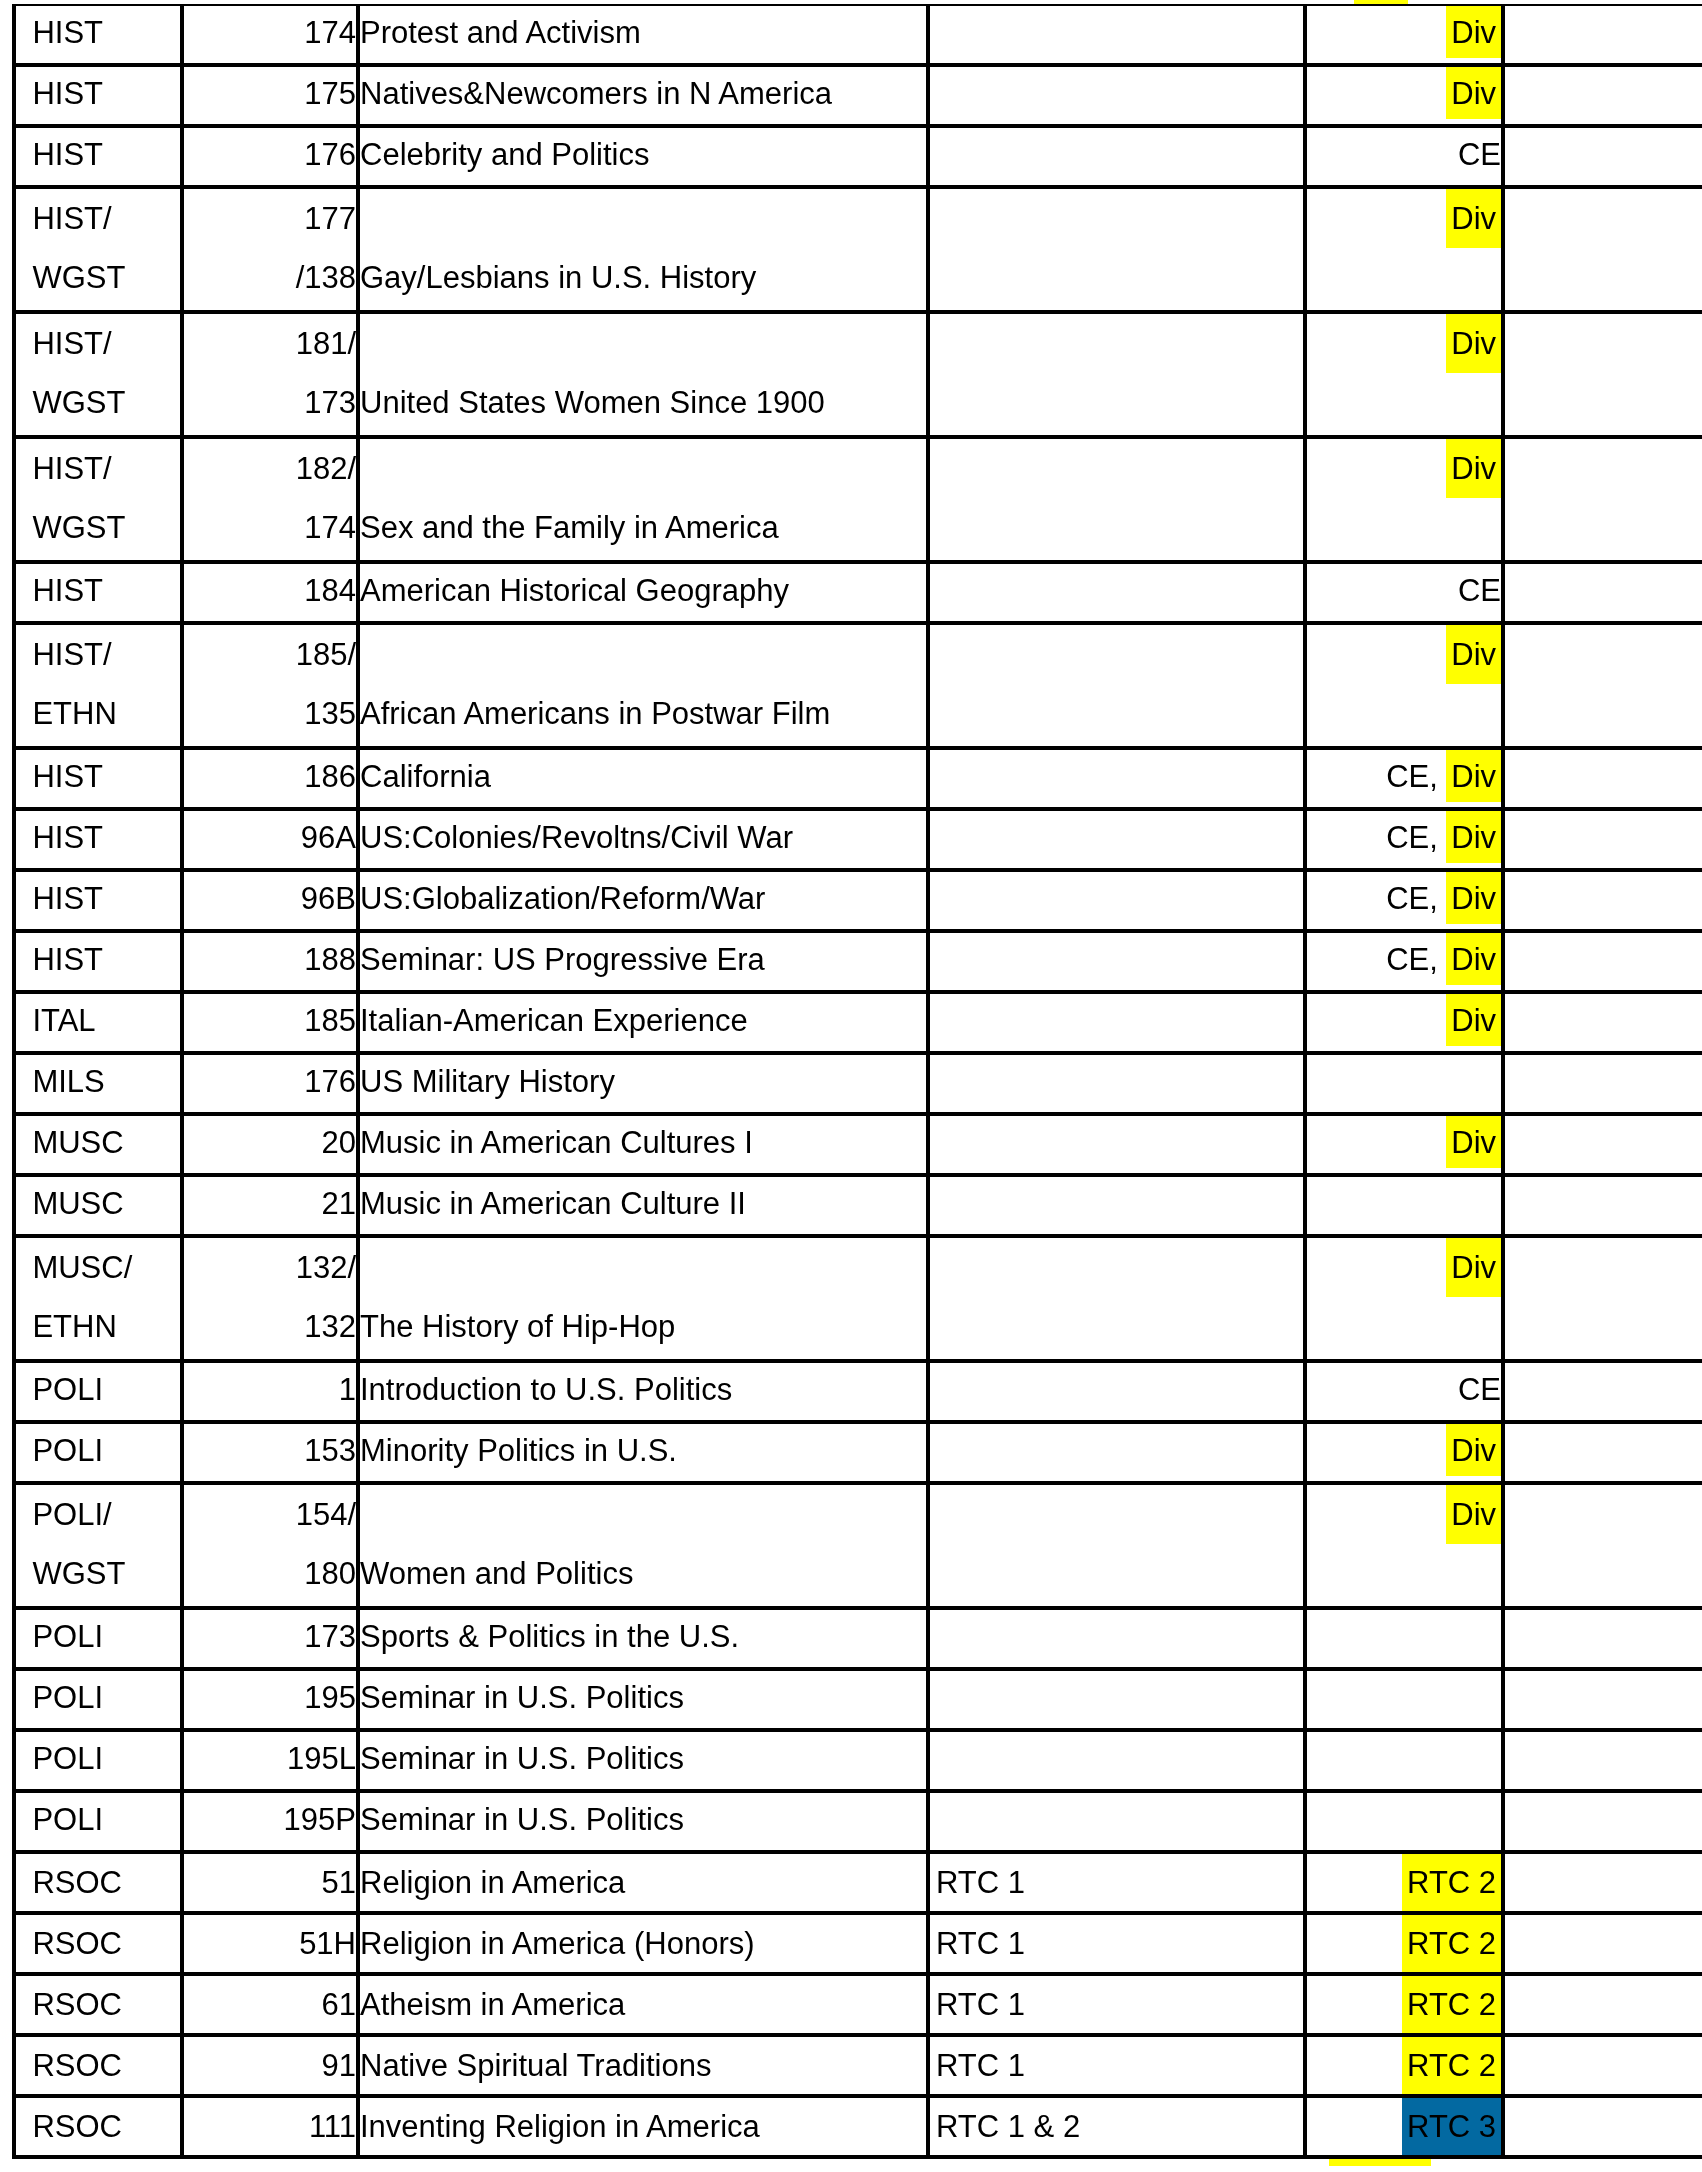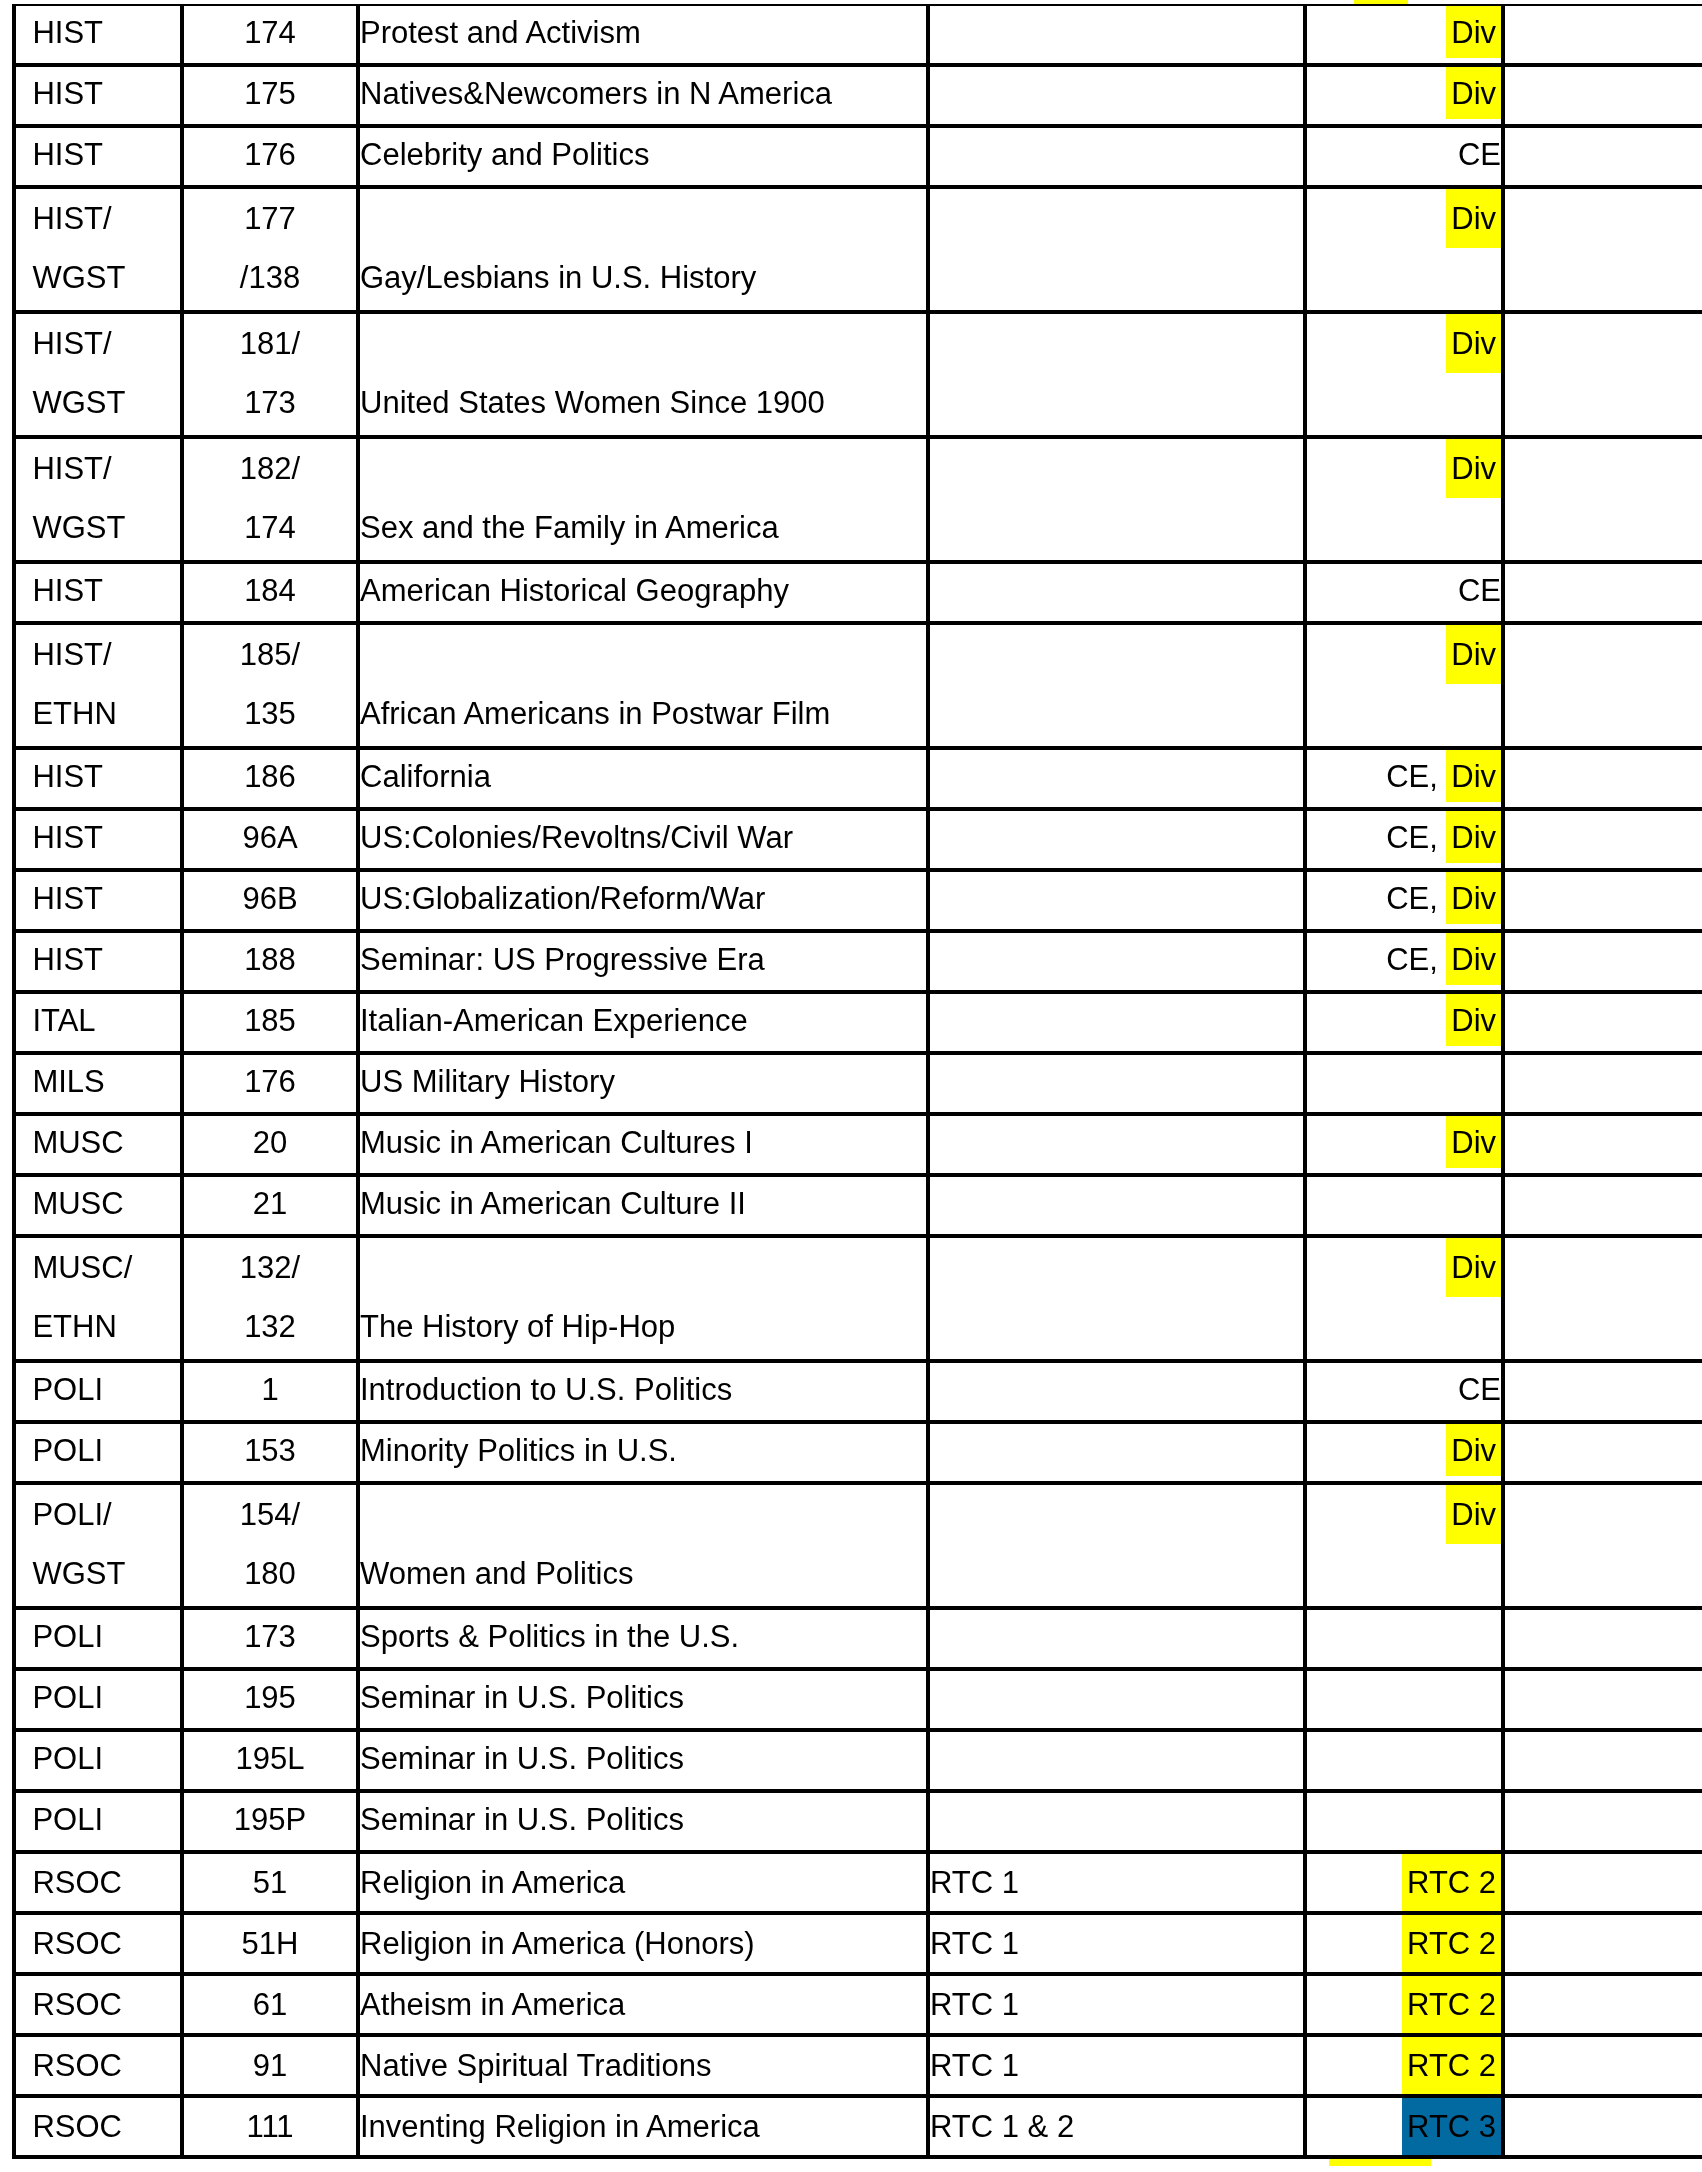--- a/index.html
+++ b/index.html
@@ -50,24 +50,24 @@
   tr.r-single td { height: 57px; }
   tr.r-double td { height: 121px; }
   tr:first-child td { border-top-width: 2.5px; }
 
   .line {
     display: flex;
     align-items: center;
     height: 52px;
   }
   tr.r-double .line { height: 59px; }
-  tr.r-fill .line { height: 57px; }
+  tr.r-fill .line { height: 57px; padding-left: 6px; }
 
   td.c-dept .line  { justify-content: flex-start; padding-left: 16.4px; }
-  td.c-num .line   { justify-content: center; }
+  td.c-num .line   { justify-content: flex-end; }
   td.c-title .line { justify-content: flex-start; padding-left: 0; }
   td.c-note .line  { justify-content: flex-start; }
   td.c-ge .line    { justify-content: flex-end; }
   td.c-extra .line { justify-content: center; }
 
   .seg { white-space: pre; }
   .hl {
     align-self: stretch;
     display: flex;
     align-items: center;

